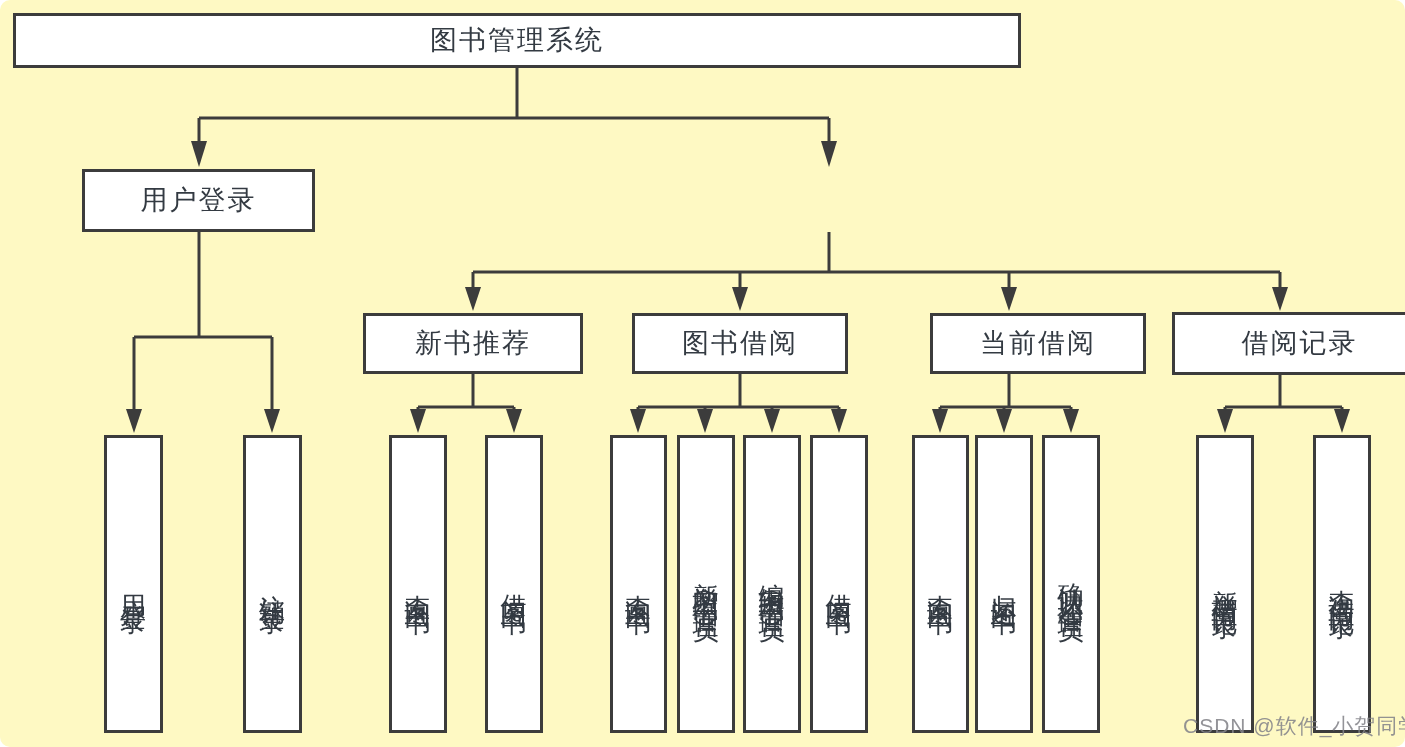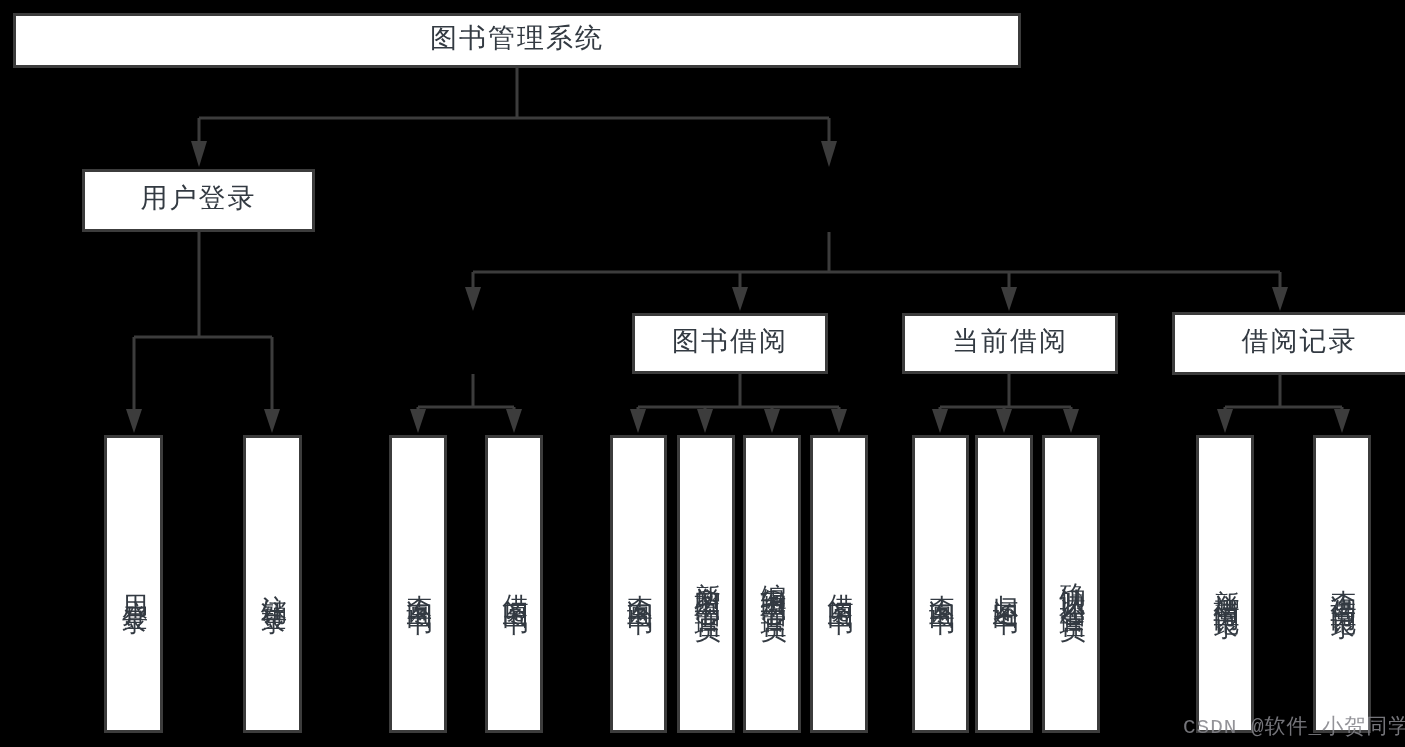--- a/index.html
+++ b/index.html
@@ -1,22 +1,23 @@
 <!DOCTYPE html>
 <html><head>
 <meta charset="utf-8">
 <style>
   html, body { margin: 0; padding: 0; background: #ffffff; }
   .canvas {
     position: relative;
     width: 1405px;
     height: 747px;
-    background: #000000;
-    font-family: Liberation Mono, monospace;
+    background: #fef9c3;
+    font-family: Liberation Sans, sans-serif;
     overflow: hidden;
+    border-radius: 10px;
   }
   .connectors {
     position: absolute;
     left: 0; top: 0;
     z-index: 1;
   }
   .box {
     position: absolute;
     z-index: 2;
     box-sizing: border-box;
@@ -124,22 +125,23 @@
       <polygon points="1063,409 1079,409 1071,433"></polygon>
       <polygon points="1217,409 1233,409 1225,433"></polygon>
       <polygon points="1334,409 1350,409 1342,433"></polygon>
     </g>
   </svg>
 
   <div class="box hbox" style="left:13px; top:13px; width:1008px; height:55px;">图书管理系统</div>
 
   <div class="box hbox" style="left:82px; top:169px; width:233px; height:63px;">用户登录</div>
 
-  <div class="box hbox" style="left:632px; top:313px; width:196px; height:61px;">图书借阅</div>
-  <div class="box hbox" style="left:902px; top:313px; width:216px; height:61px;">当前借阅</div>
+  <div class="box hbox" style="left:363px; top:313px; width:220px; height:61px;">新书推荐</div>
+  <div class="box hbox" style="left:632px; top:313px; width:216px; height:61px;">图书借阅</div>
+  <div class="box hbox" style="left:930px; top:313px; width:216px; height:61px;">当前借阅</div>
   <div class="box hbox" style="left:1172px; top:312px; width:255px; height:63px;">借阅记录</div>
 
   <div class="box vbox" style="left:104px; width:59px;">用户登录</div>
   <div class="box vbox" style="left:243px; width:59px;">注销登录</div>
 
   <div class="box vbox" style="left:389px; width:58px;">查询图书</div>
   <div class="box vbox" style="left:485px; width:58px;">借阅图书</div>
 
   <div class="box vbox" style="left:610px; width:57px;">查询图书</div>
   <div class="box vbox" style="left:677px; width:58px;">新增图书（管理员）</div>

